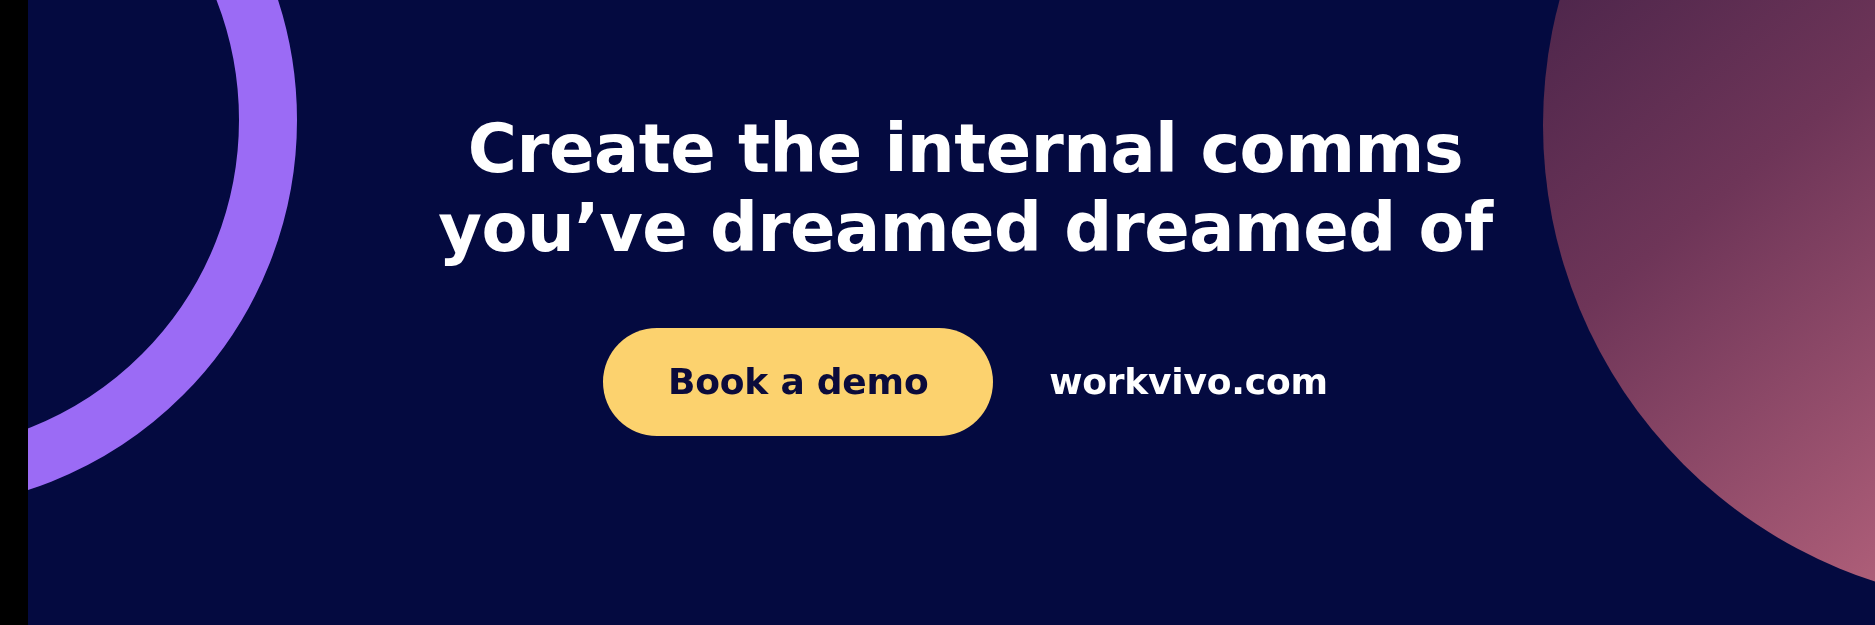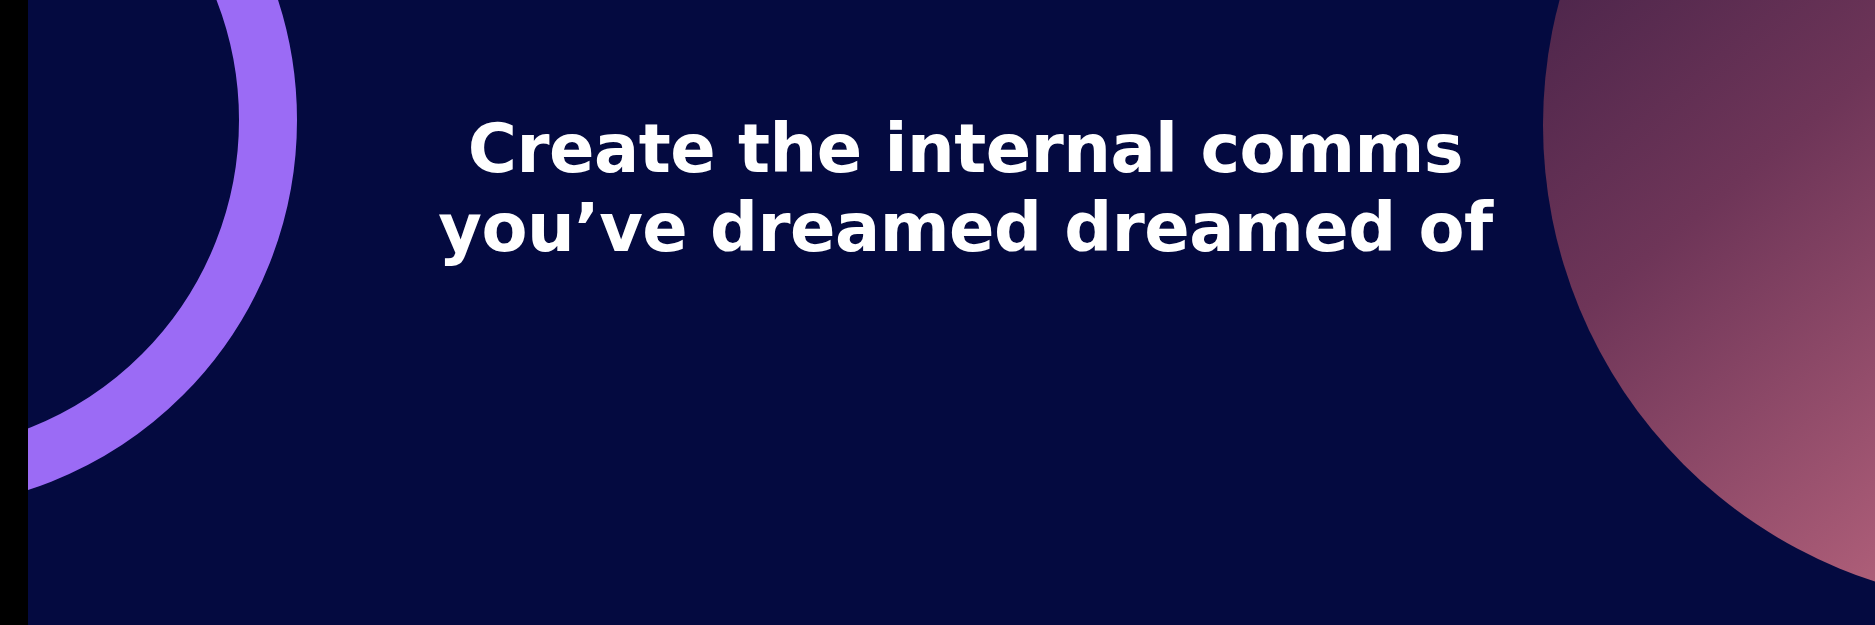--- a/index.html
+++ b/index.html
@@ -116,16 +116,18 @@
   </svg>
 
   <div id="content">
 
     <h1 id="headline" style="color: rgb(255, 255, 255);">
       <span class="hl-line">Create the internal comms</span>
       <span class="hl-line">you’ve dreamed dreamed of</span>
     </h1>
 
     <div id="cta-row">
+      <button id="demo-button" type="button" style="background: rgb(252, 210, 110); color: rgb(11, 11, 59);">Book a demo</button>
+      <a id="site-url" href="#" style="color: rgb(255, 255, 255);">workvivo.com</a>
     </div>
 
   </div>
 </div>
 
 </body></html>

